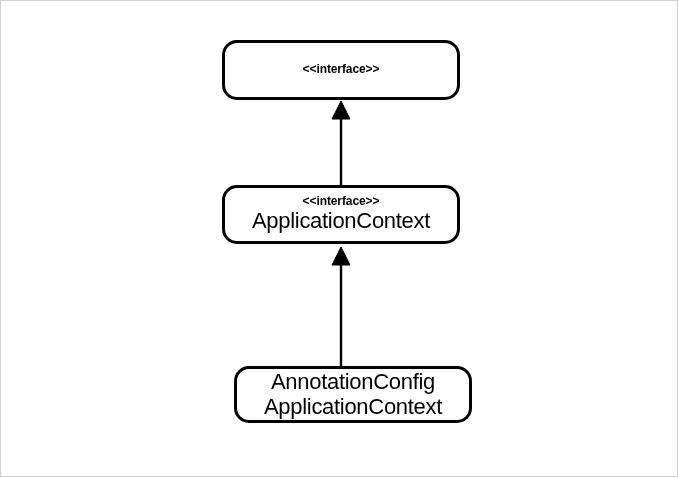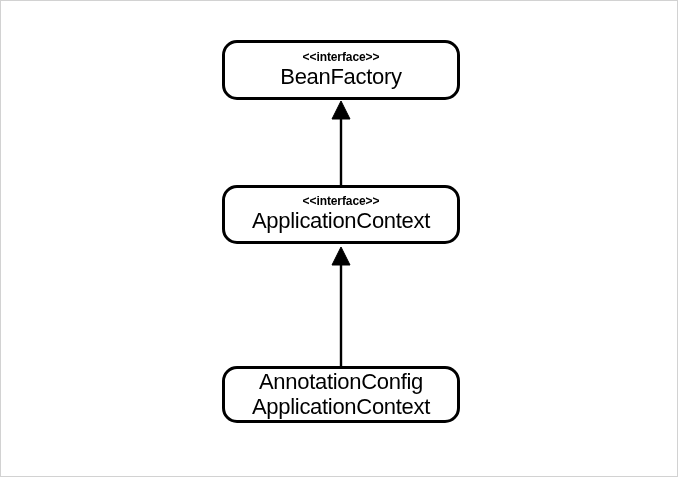--- a/index.html
+++ b/index.html
@@ -66,21 +66,21 @@
     width: 238px;
     height: 60px;
   }
   #node-applicationcontext {
     left: 221px;
     top: 184px;
     width: 238px;
     height: 59px;
   }
   #node-annotationconfigapplicationcontext {
-    left: 221px;
+    left: 233px;
     top: 365px;
     width: 238px;
     height: 57px;
   }
 
   
   .connector {
     position: absolute;
     left: 0;
     top: 0;
@@ -115,21 +115,20 @@
       </g>
 
       <g>
         <line class="conn-line" x1="340" y1="365" x2="340" y2="262"></line>
         <polygon class="conn-head" points="340,246 331,264 349,264"></polygon>
       </g>
     </svg>
 
     <div class="uml-node" id="node-beanfactory">
       <div class="stereotype">&lt;&lt;interface&gt;&gt;</div>
-      <div class="class-name">BeanFactory</div>
     </div>
 
     <div class="uml-node" id="node-applicationcontext">
       <div class="stereotype">&lt;&lt;interface&gt;&gt;</div>
       <div class="class-name">ApplicationContext</div>
     </div>
 
     <div class="uml-node" id="node-annotationconfigapplicationcontext">
       <div class="class-name">AnnotationConfig
 ApplicationContext</div>

